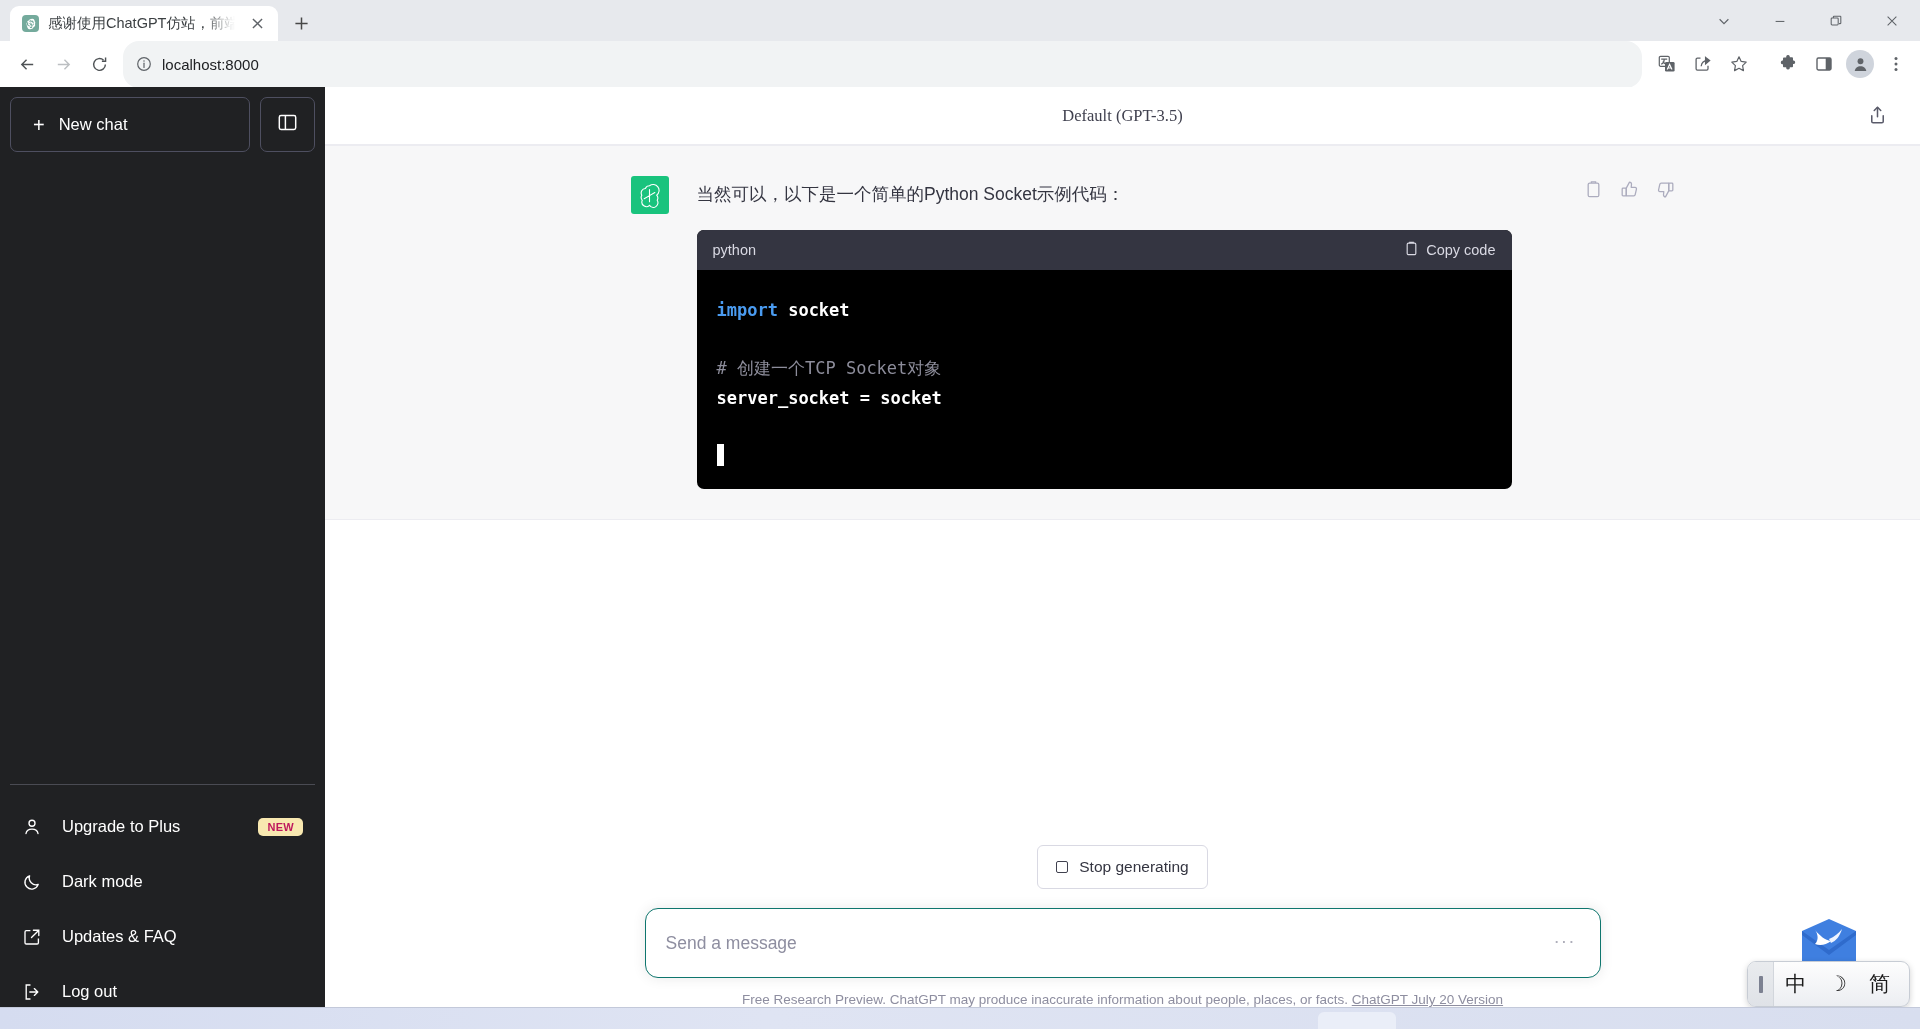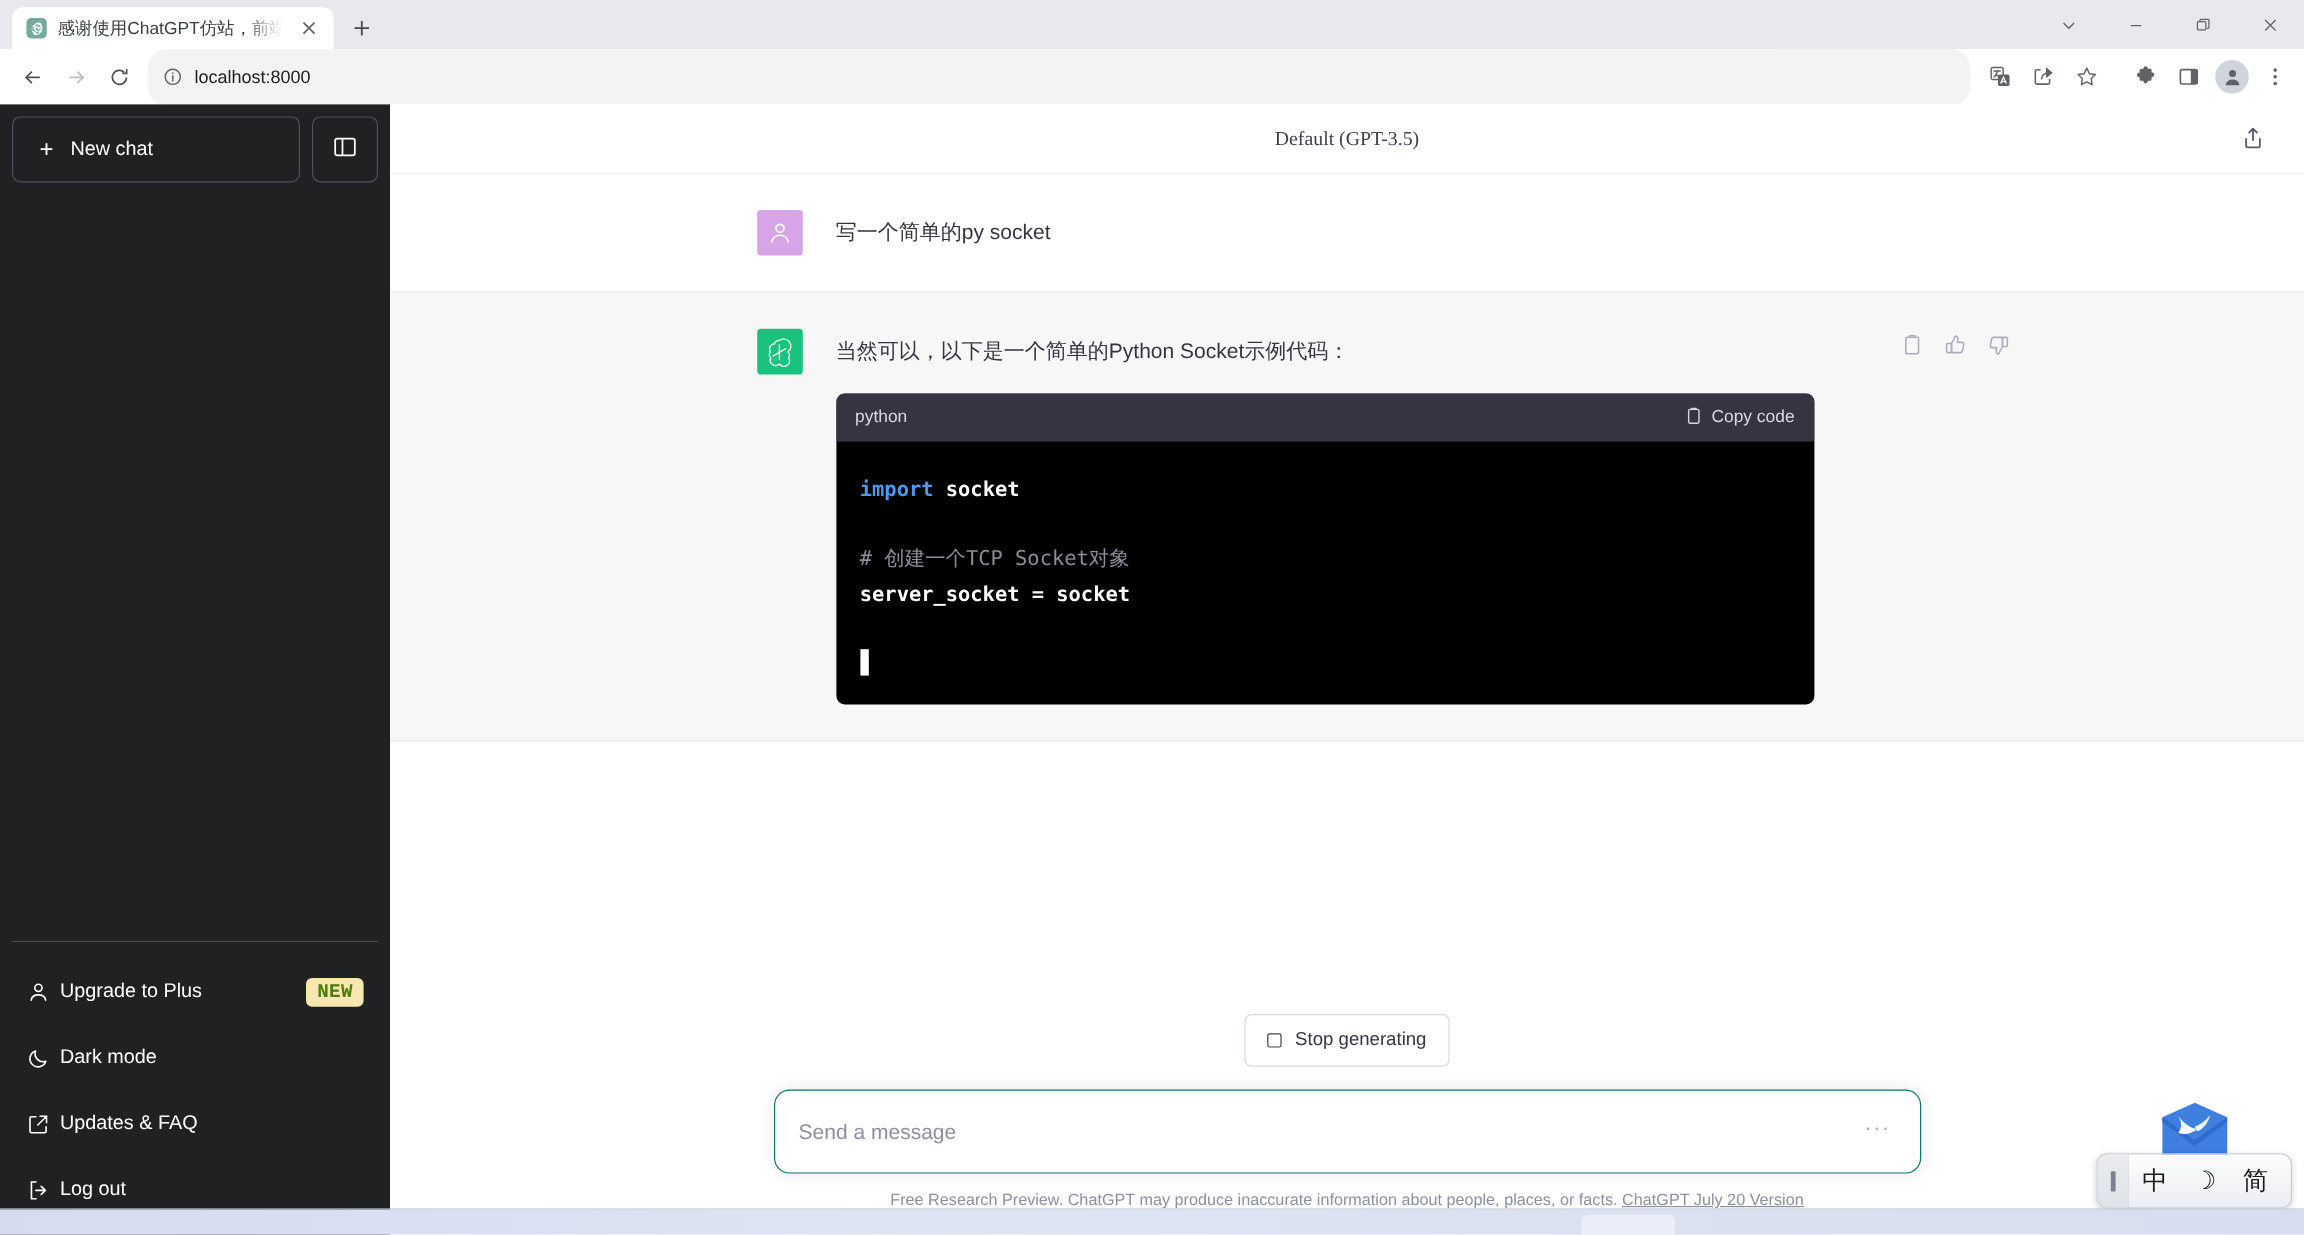--- a/index.html
+++ b/index.html
@@ -167,40 +167,39 @@
     cursor: pointer;
   }
   .sidebar-toggle-btn svg { width: 21px; height: 21px; }
   .sidebar-spacer { flex: 1 1 auto; }
   .sidebar-bottom {
     border-top: 1px solid #4a4b53;
     padding-top: 14px;
   }
   .sb-item {
     display: flex; align-items: center;
-    gap: 8px;
+    gap: 20px;
     height: 55px;
     padding: 0 12px;
     border-radius: 6px;
     font-size: 16.5px;
     color: #ffffff;
     cursor: pointer;
   }
   .sb-item .sb-ico { width: 20px; height: 20px; flex: 0 0 auto; display:flex; align-items:center; justify-content:center;}
   .sb-item .sb-ico svg { width: 20px; height: 20px; }
   .sb-label { flex: 1 1 auto; }
   .badge-new {
     background: #f8e8b0;
-    color: #4d7c0f;
-    font-size: 16px;
+    color: #be185d;
+    font-size: 11px;
     font-weight: bold;
     padding: 3px 9px;
     border-radius: 5px;
     letter-spacing: 0.3px;
-    font-family: Liberation Mono, monospace;
   }
 
   
   .main {
     flex: 1 1 auto;
     display: flex;
     flex-direction: column;
     position: relative;
     background: #ffffff;
     min-width: 0;
@@ -635,33 +634,20 @@
         <svg viewBox="0 0 22 22" fill="none" stroke="currentColor" stroke-width="1.6">
             <path d="M11 2.6v9.6" stroke-linecap="round"></path>
             <path d="M7.6 5.8 11 2.4l3.4 3.4" stroke-linecap="round" stroke-linejoin="round"></path>
             <path d="M5 11.2v6a1.4 1.4 0 0 0 1.4 1.4h9.2a1.4 1.4 0 0 0 1.4-1.4v-6" stroke-linecap="round"></path>
           </svg>
       </div>
     </div>
 
     <div class="thread">
 
-      <div class="msg user">
-        <div class="msg-inner">
-          <div class="avatar user">
-            <svg viewBox="0 0 24 24" fill="none" stroke="currentColor" stroke-width="1.5">
-                <circle cx="12" cy="8" r="3.6"></circle>
-                <path d="M4.6 20.4c.5-3.8 3.6-6.2 7.4-6.2s7 2.4 7.4 6.2" stroke-linecap="round"></path>
-              </svg>
-          </div>
-          <div class="msg-body">
-            <div class="msg-text">写一个简单的py socket</div>
-          </div>
-        </div>
-      </div>
 
       <div class="msg assistant">
         <div class="msg-inner">
           <div class="avatar bot">
             <svg viewBox="0 0 24 24" fill="none" stroke="#ffffff" stroke-width="1.05">
               <path d="M12 2.6a4.3 4.3 0 0 0-3.98 2.66A4.3 4.3 0 0 0 4.6 11.7a4.3 4.3 0 0 0 .46 4.9 4.3 4.3 0 0 0 6.94 4.8 4.3 4.3 0 0 0 7.4-4.82 4.3 4.3 0 0 0-.46-4.9A4.3 4.3 0 0 0 12 2.6z"></path>
               <path d="M12 6.2v5.9l5.1-2.95M12 12.1l-5.1 2.95M12 12.1v5.9" stroke-linecap="round"></path>
             </svg>
           </div>
           <div class="msg-body">

